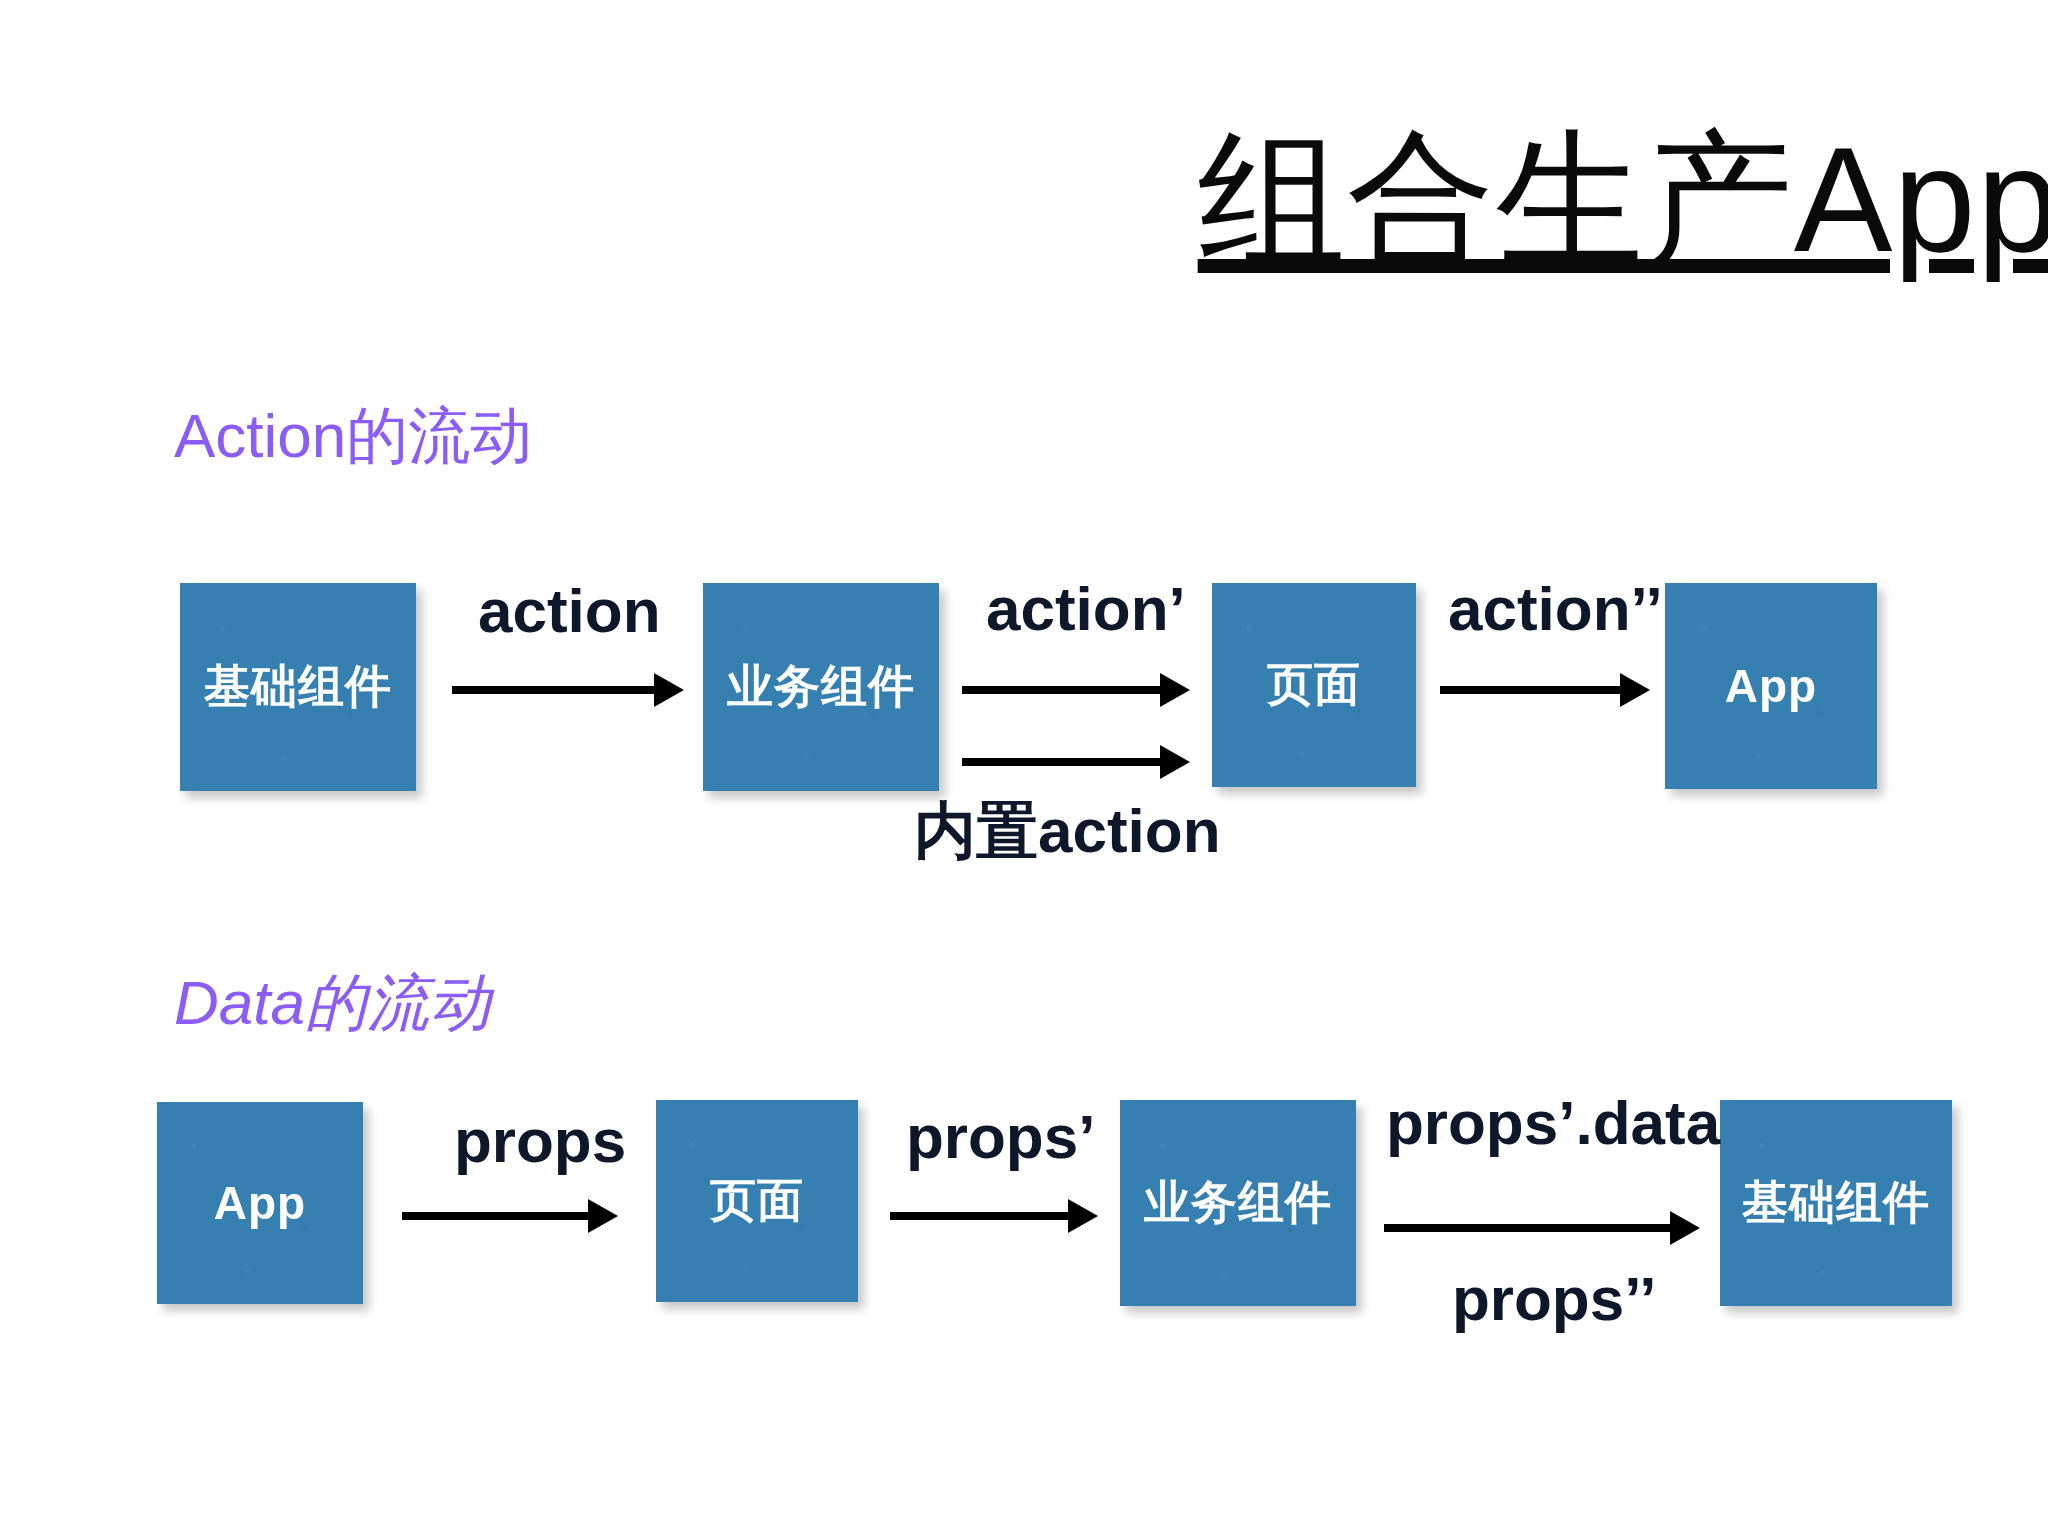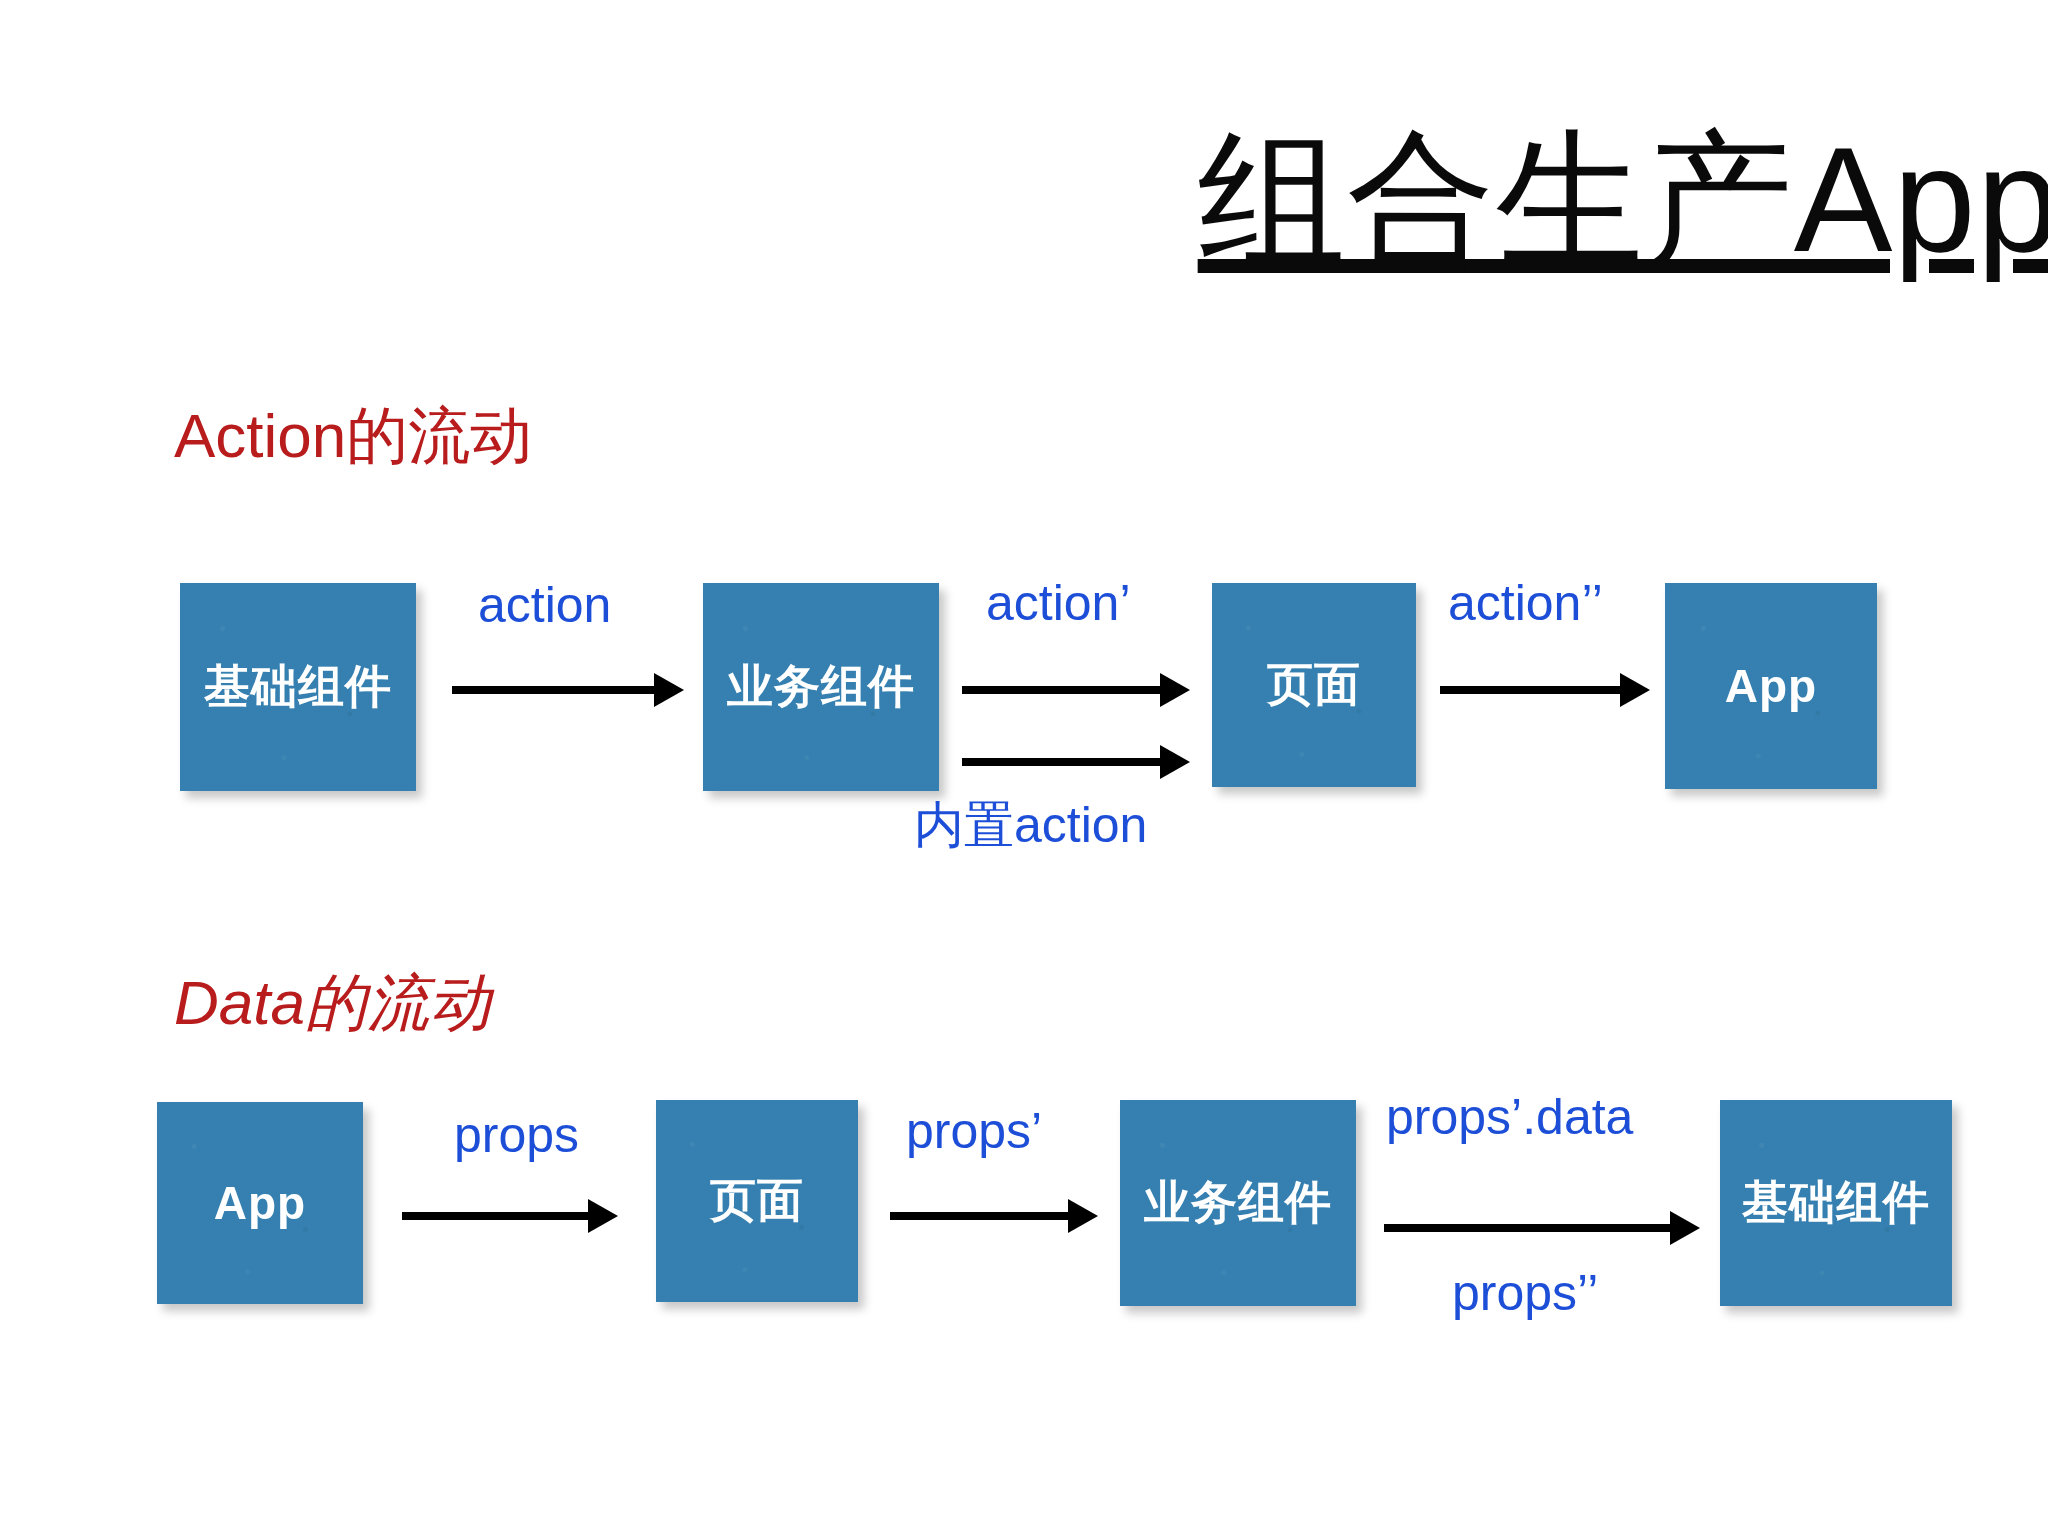--- a/index.html
+++ b/index.html
@@ -32,21 +32,21 @@
     white-space: nowrap;
     text-decoration: underline;
   }
 
   
   .section-heading {
     position: absolute;
     font-size: 62px;
     line-height: 1;
     font-weight: 400;
-    color: #b91c1c;
+    color: #8b5cf6;
     white-space: nowrap;
   }
   #heading-action { left: 174px; top: 405px; }
   #heading-data   { left: 174px; top: 972px; font-style: italic; }
 
   
   .flow-box {
     position: absolute;
     background: #3580b0;
     box-shadow: 6px 7px 9px rgba(0,0,0,0.22);
@@ -84,24 +84,24 @@
     width: 0;
     height: 0;
     border-top: 17px solid transparent;
     border-bottom: 17px solid transparent;
     border-left: 30px solid #000000;
   }
 
   
   .edge-label {
     position: absolute;
-    font-size: 50px;
+    font-size: 62px;
     line-height: 1;
-    font-weight: 400;
-    color: #1d4ed8;
+    font-weight: 700;
+    color: #0f172a;
     white-space: nowrap;
   }
 </style>
 </head>
 <body>
 
 <div id="slide">
 
   <div class="slide-title">组合生产App</div>
 

